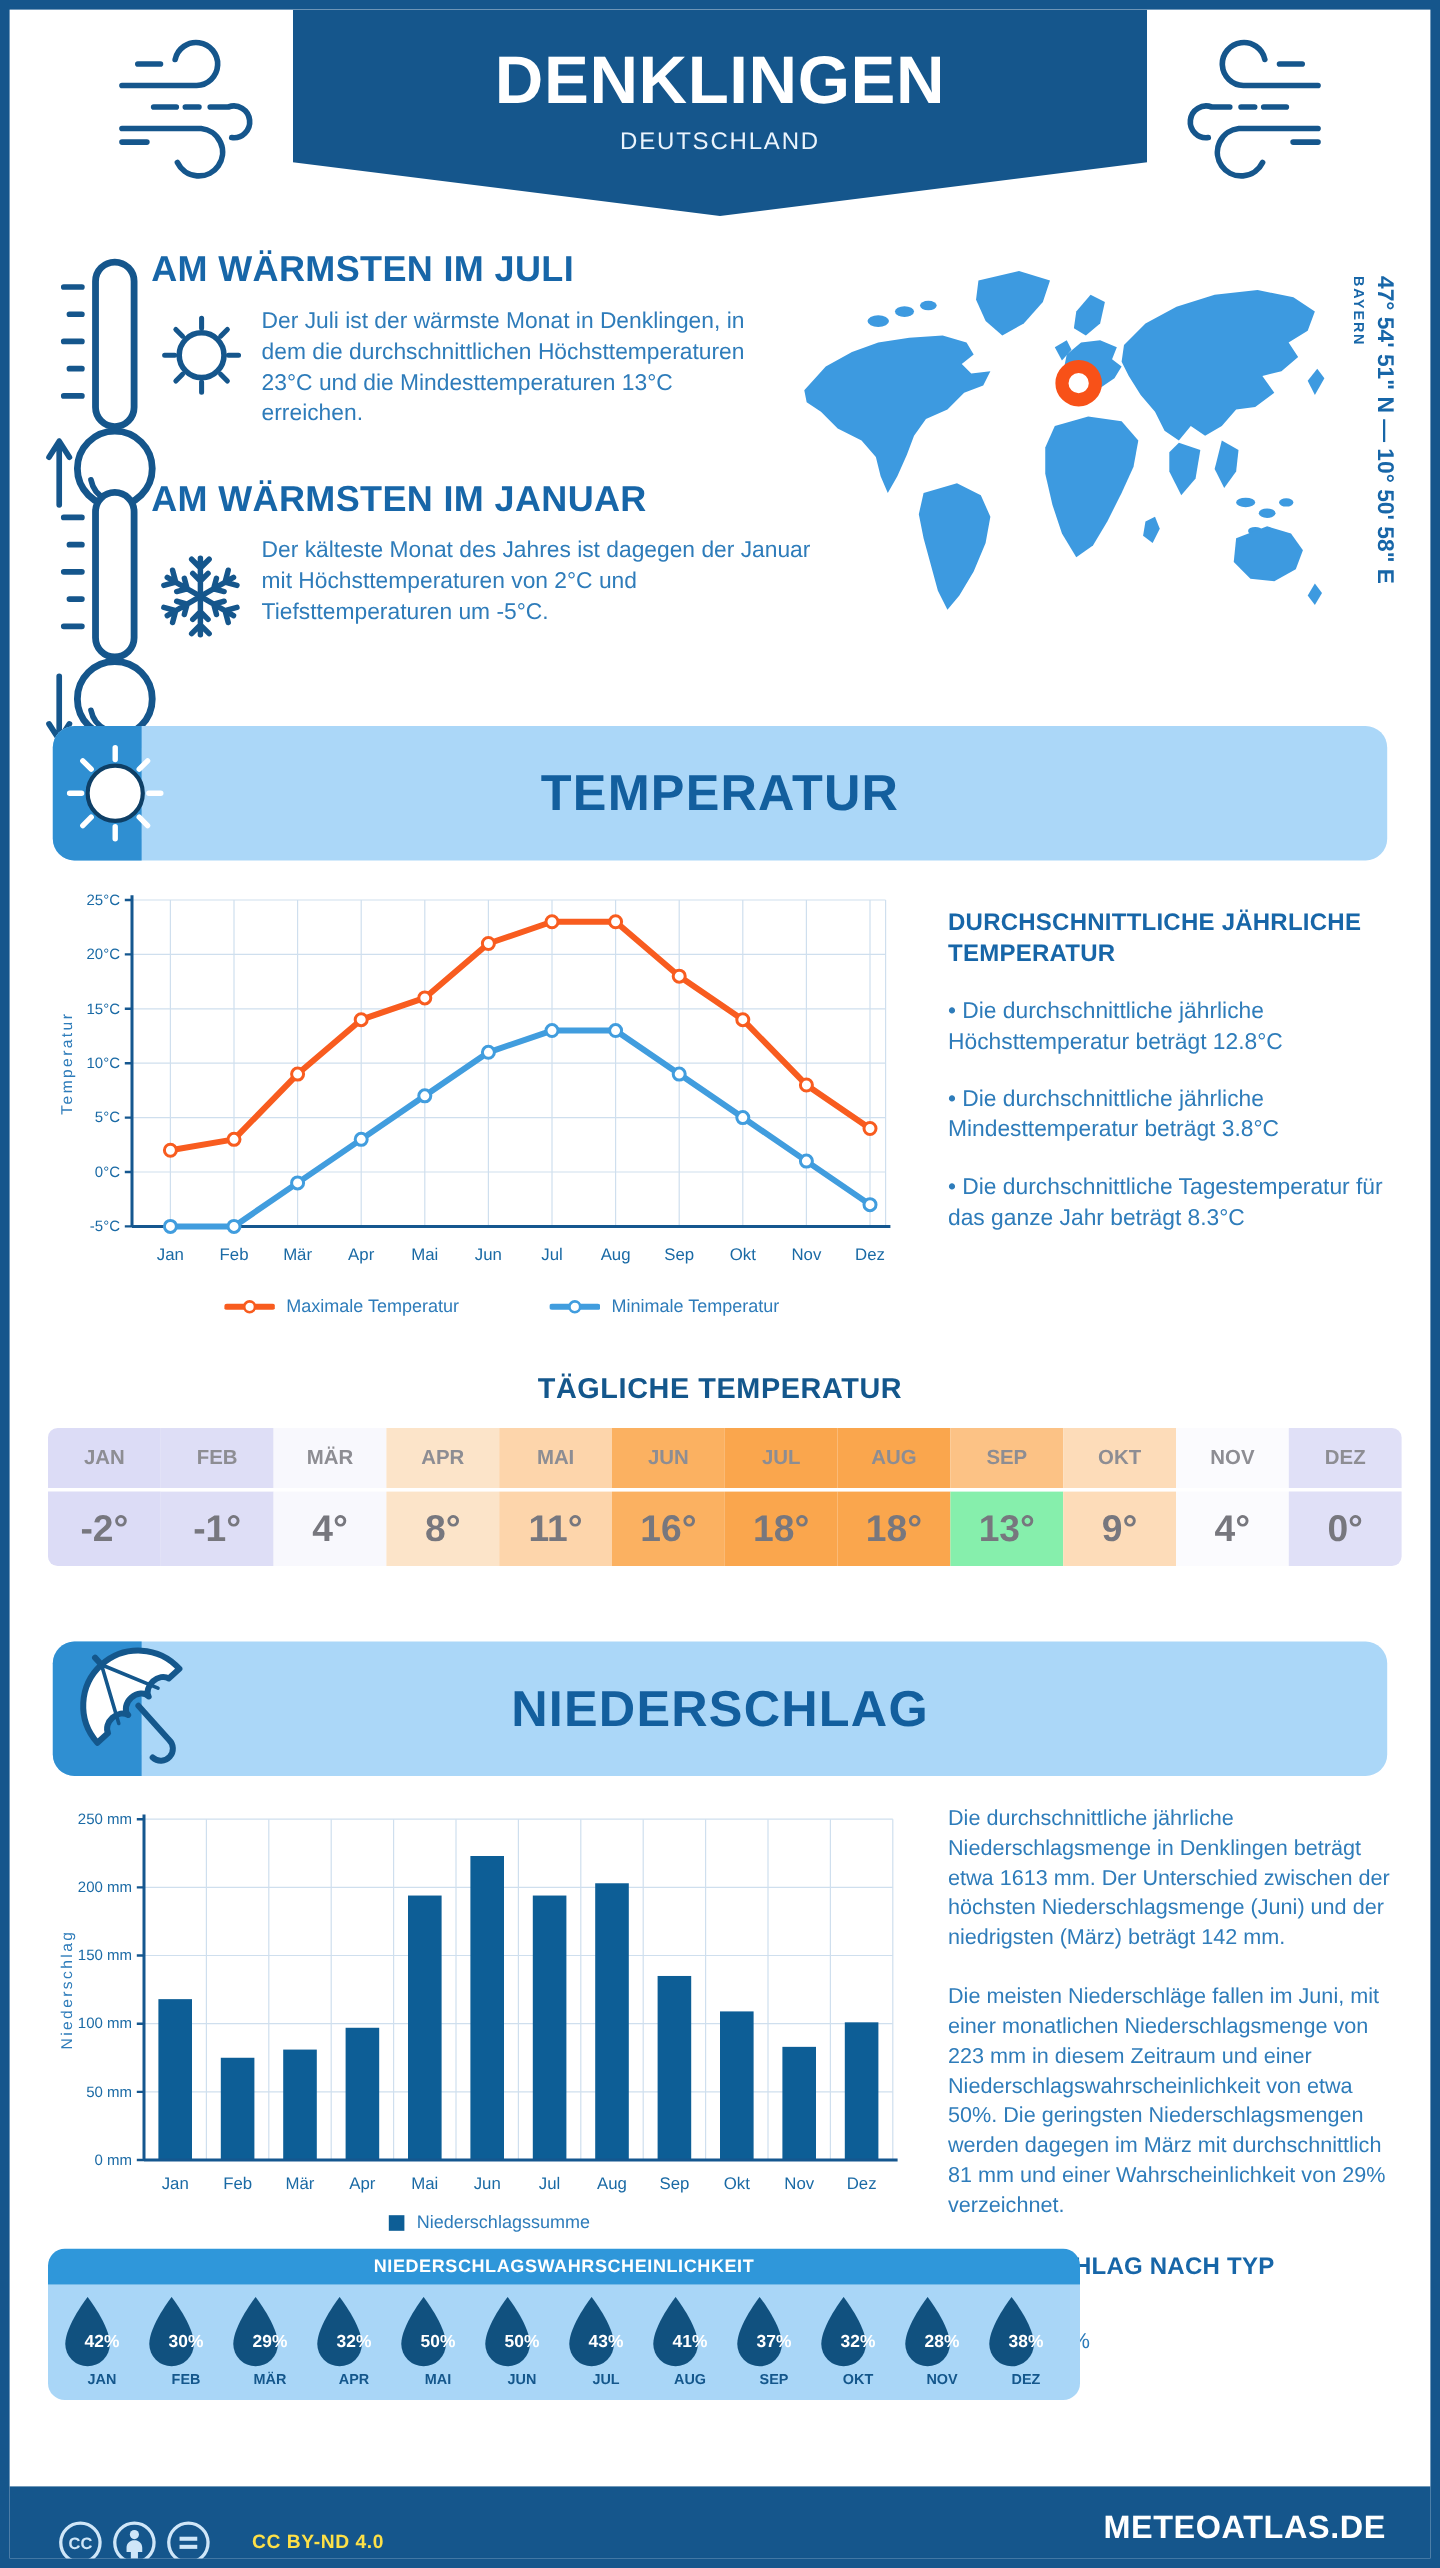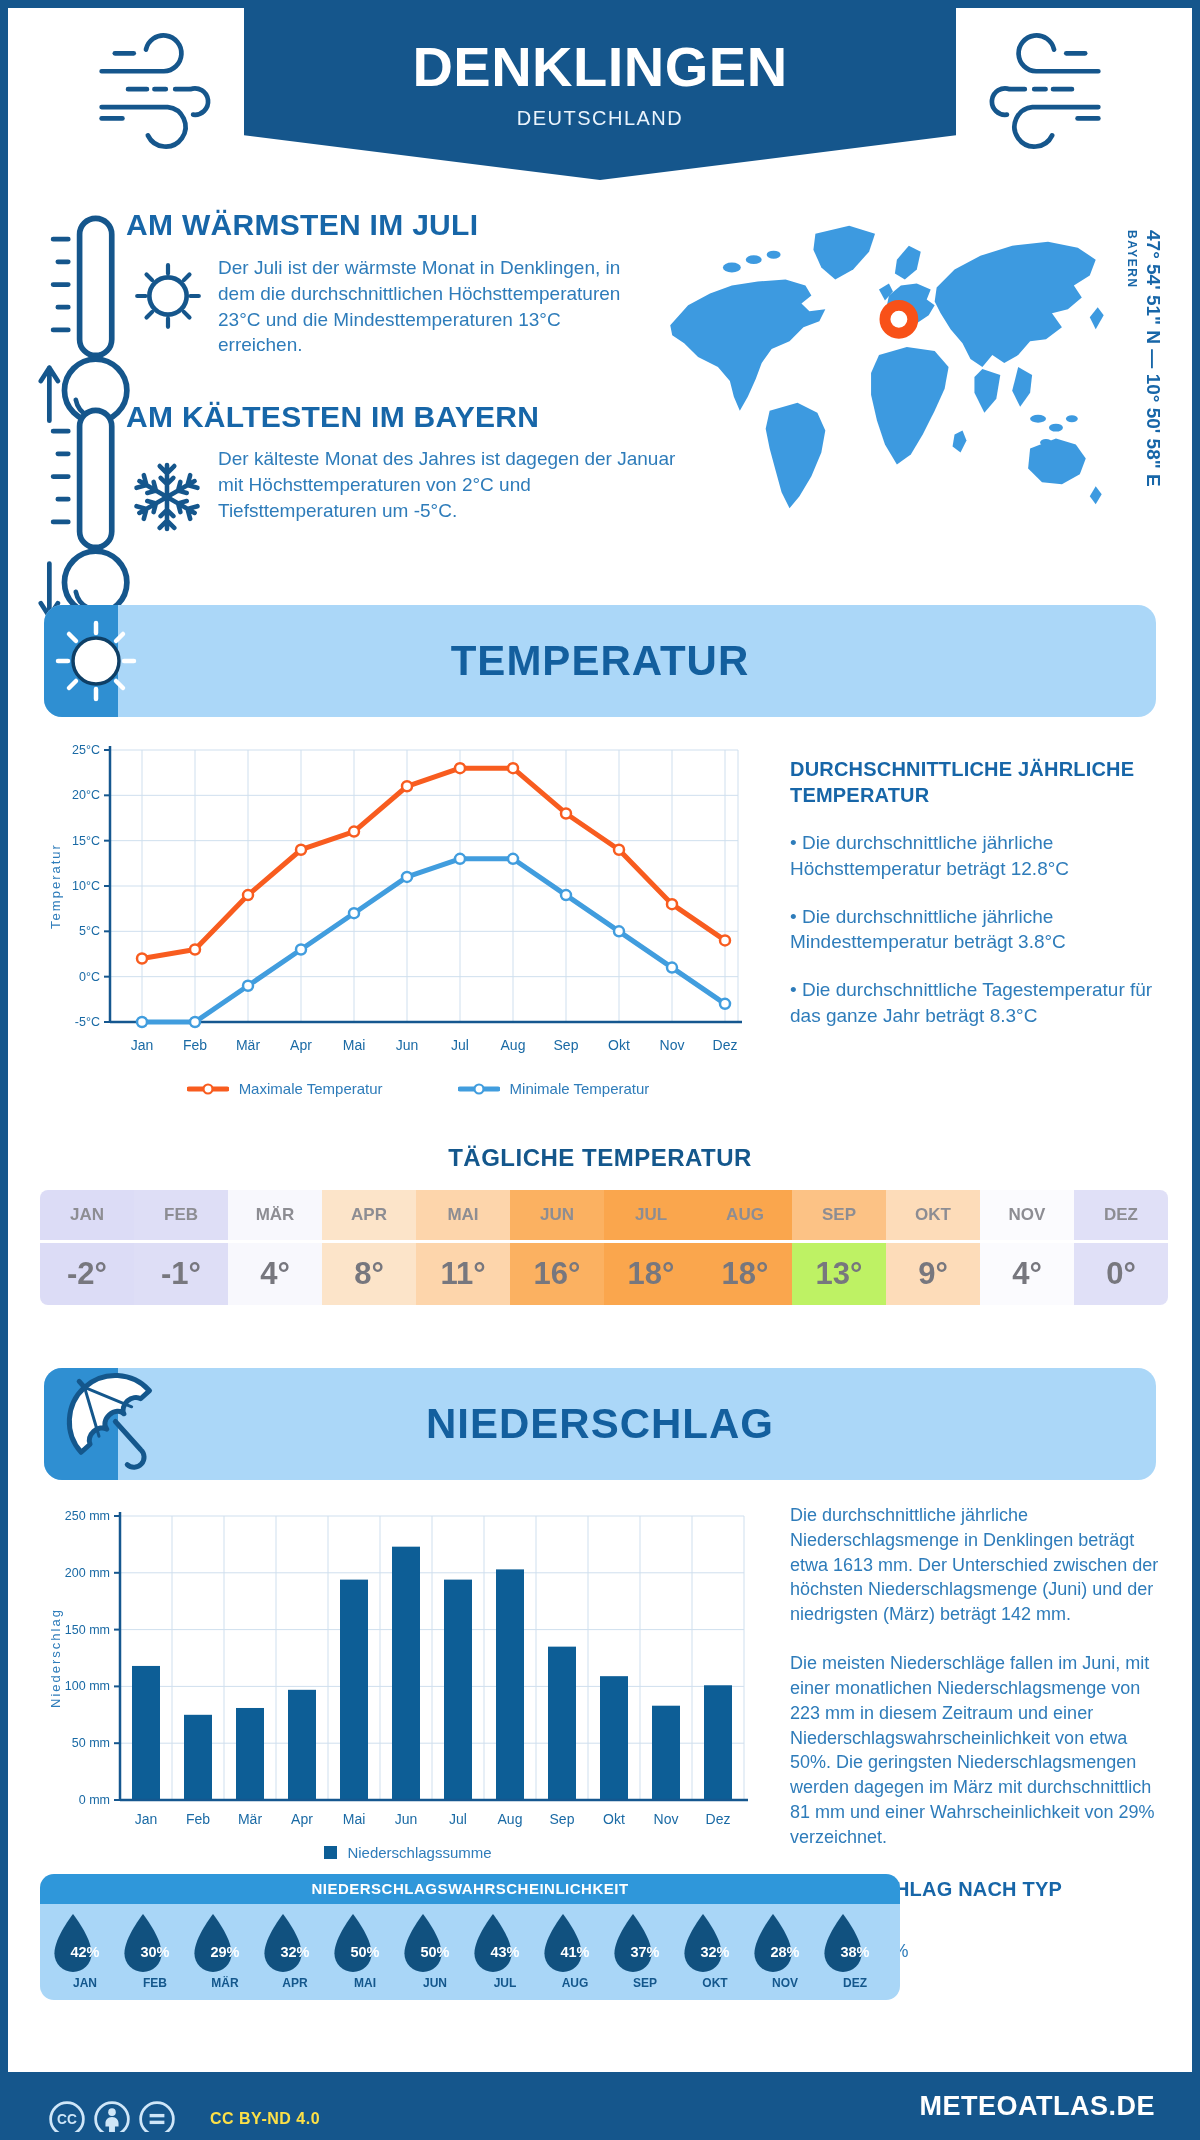--- a/index.html
+++ b/index.html
@@ -135,21 +135,21 @@
           <path d="M45,45 V10 M45,19 l-8,-8 M45,19 l8,-8 M45,31 l-7,-7 M45,31 l7,-7"></path>
         </g>
         <g transform="rotate(240 45 45)">
           <path d="M45,45 V10 M45,19 l-8,-8 M45,19 l8,-8 M45,31 l-7,-7 M45,31 l7,-7"></path>
         </g>
         <g transform="rotate(300 45 45)">
           <path d="M45,45 V10 M45,19 l-8,-8 M45,19 l8,-8 M45,31 l-7,-7 M45,31 l7,-7"></path>
         </g>
       </g>
   </svg>
-  <h2 class="block-title abs" style="left:118px;top:392px">AM KÄLTESTEN IM BAYERN</h2>
+  <h2 class="block-title abs" style="left:118px;top:392px">AM WÄRMSTEN IM JANUAR</h2>
   <div class="block-text abs" style="left:210px;top:438px;width:462px">Der kälteste Monat des Jahres ist dagegen der Januar mit Höchsttemperaturen von 2°C und Tiefsttemperaturen um -5°C.</div>
 
   <svg class="abs" style="left:632px;top:190px" width="478" height="338" viewBox="0 0 480 340">
     <g fill="#3d9ae0">
       <path d="M30,128 L48,108 70,96 92,88 118,84 146,82 166,88 172,98 162,106 170,114 186,112 180,124 164,130 150,144 132,152 122,166 116,182 108,200 100,214 94,200 90,184 78,170 58,160 44,146 32,138 Z"></path>
       <ellipse cx="92" cy="70" rx="9" ry="5"></ellipse>
         <ellipse cx="114" cy="62" rx="8" ry="4.5"></ellipse>
         <ellipse cx="134" cy="57" rx="7" ry="4"></ellipse>
       <path d="M176,36 L210,28 236,36 230,54 214,72 196,82 182,70 174,52 Z"></path>
       <path d="M130,214 L158,206 178,216 186,234 182,256 172,280 160,300 150,312 142,296 136,274 130,252 126,232 Z"></path>
@@ -317,21 +317,21 @@
       <div class="day-col">
         <div class="day-head" style="background: rgb(250, 166, 77);">JUL</div>
         <div class="day-val" style="background: rgb(250, 166, 77);">18°</div>
       </div>
       <div class="day-col">
         <div class="day-head" style="background: rgb(250, 166, 77);">AUG</div>
         <div class="day-val" style="background: rgb(250, 166, 77);">18°</div>
       </div>
       <div class="day-col">
         <div class="day-head" style="background: rgb(252, 194, 133);">SEP</div>
-        <div class="day-val" style="background: #bef264;">13°</div>
+        <div class="day-val" style="background: #86efac;">13°</div>
       </div>
       <div class="day-col">
         <div class="day-head" style="background: rgb(253, 220, 185);">OKT</div>
         <div class="day-val" style="background: rgb(253, 220, 185);">9°</div>
       </div>
       <div class="day-col">
         <div class="day-head" style="background: rgb(251, 251, 254);">NOV</div>
         <div class="day-val" style="background: rgb(251, 251, 254);">4°</div>
       </div>
       <div class="day-col">

